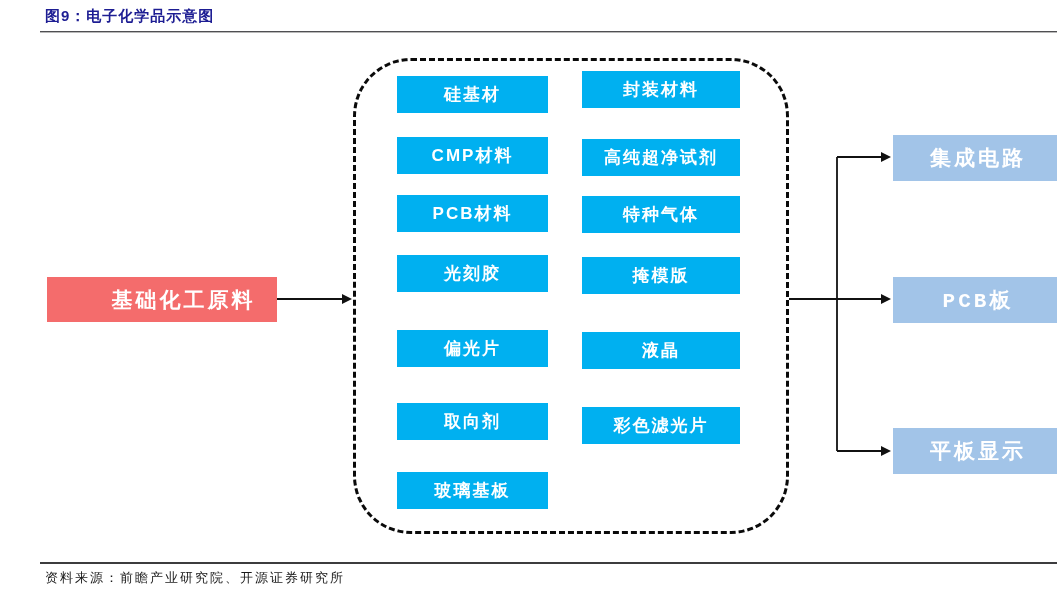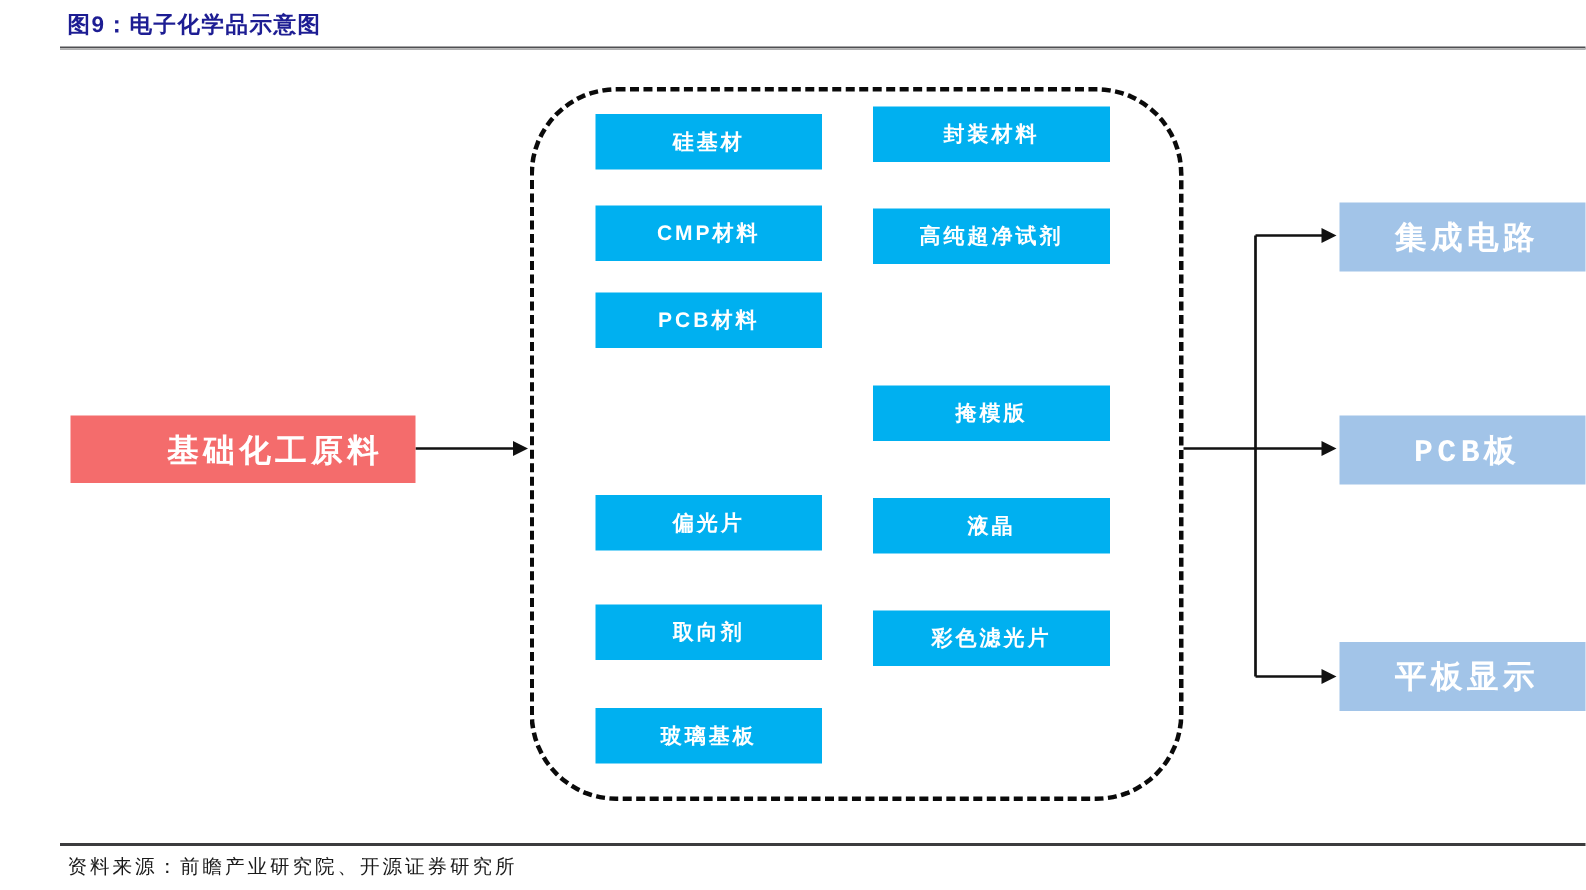--- a/index.html
+++ b/index.html
@@ -49,21 +49,21 @@
     width: 436px; height: 476px;
     border: 3px dashed #0a0a0a;
     border-radius: 58px;
     background: transparent;
   }
   .mid-box {
     position: absolute;
     height: 37px;
     background: #00b0f0;
     color: #ffffff;
-    font-size: 14px;
+    font-size: 17px;
     font-weight: bold;
     display: flex;
     align-items: center;
     justify-content: center;
     letter-spacing: 2px;
   }
   .col-left  { left: 357px; width: 151px; }
   .col-right { left: 542px; width: 158px; text-align: right; }
   .source-box {
     position: absolute;
@@ -125,26 +125,28 @@
     <polygon points="841,446 851,451 841,456" fill="#111111"></polygon>
   </svg>
 
   <div class="source-box">基础化工原料</div>
 
   <div class="dashed-group"></div>
 
   <div class="mid-box col-left" style="top:76px">硅基材</div>
   <div class="mid-box col-left" style="top:195px">PCB材料</div>
   <div class="mid-box col-left" style="top:137px">CMP材料</div>
+  <div class="mid-box col-left" style="top:255px">光刻胶</div>
   <div class="mid-box col-left" style="top:330px">偏光片</div>
   <div class="mid-box col-left" style="top:403px">取向剂</div>
   <div class="mid-box col-left" style="top:472px">玻璃基板</div>
 
   <div class="mid-box col-right" style="top:71px">封装材料</div>
   <div class="mid-box col-right" style="top:139px">高纯超净试剂</div>
+  <div class="mid-box col-right" style="top:196px">特种气体</div>
   <div class="mid-box col-right" style="top:332px">液晶</div>
   <div class="mid-box col-right" style="top:257px">掩模版</div>
   <div class="mid-box col-right" style="top:407px">彩色滤光片</div>
 
   <div class="out-box" style="top:135px">集成电路</div>
   <div class="out-box" style="top:277px">PCB板</div>
   <div class="out-box" style="top:428px">平板显示</div>
 
   <div class="footer-rule"></div>
   <div class="footer-note">资料来源：前瞻产业研究院、开源证券研究所</div>

